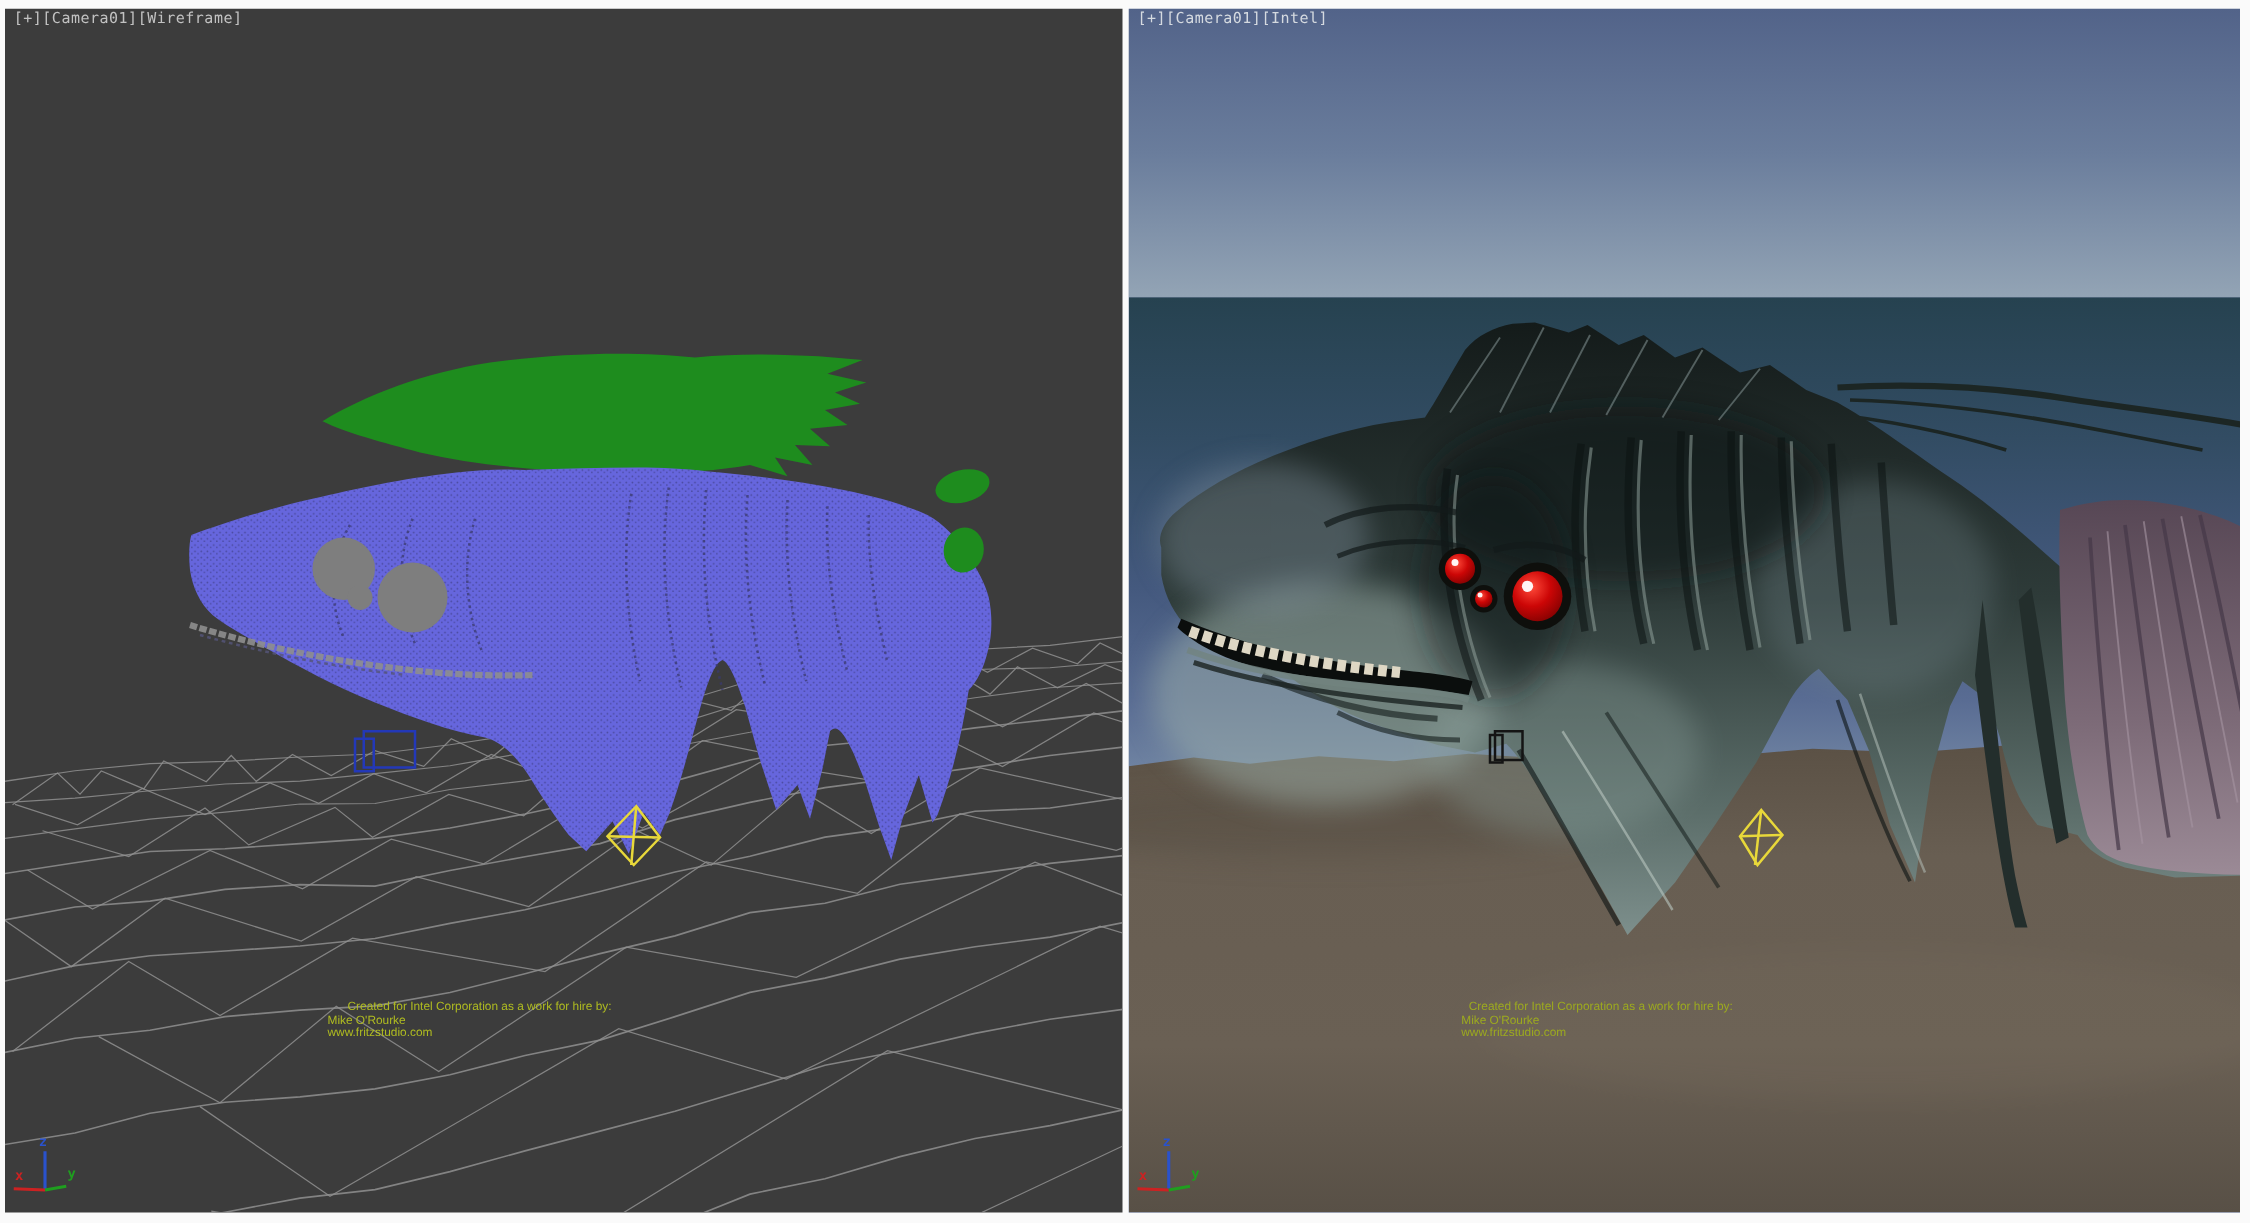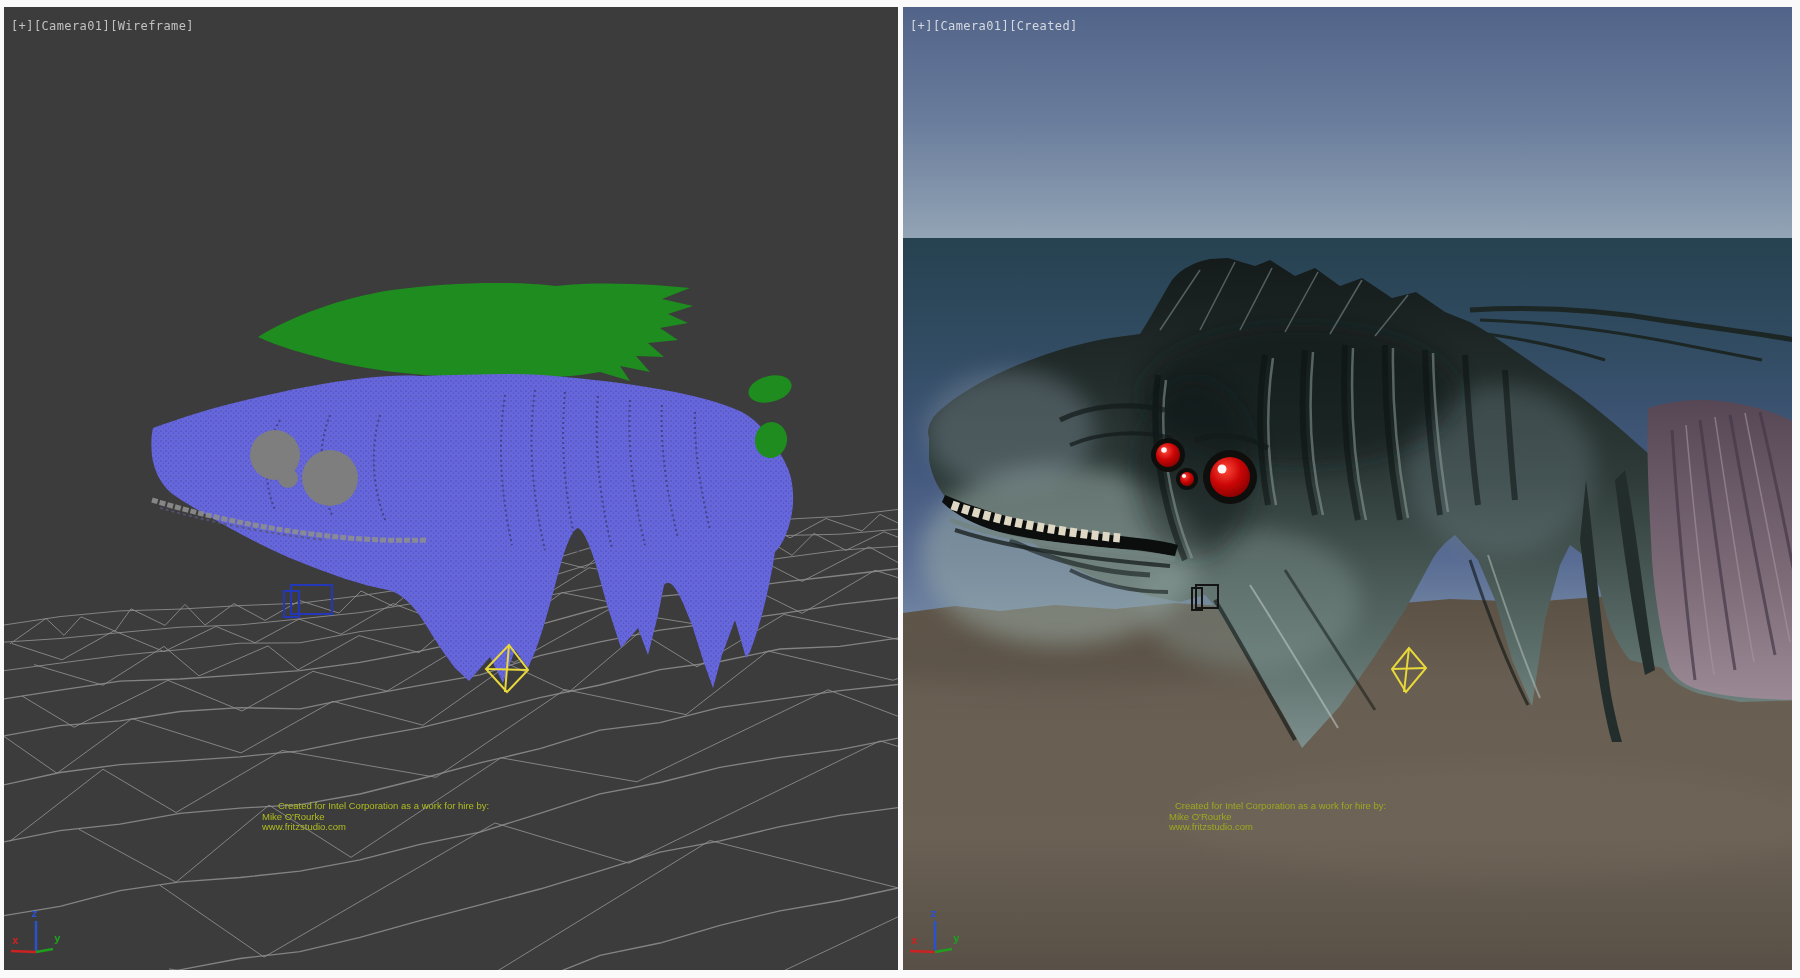--- a/index.html
+++ b/index.html
@@ -2,21 +2,21 @@
 <html><head>
 <meta charset="utf-8">
 <style>
   html,body{margin:0;padding:0;background:#FAFAFA;}
   body{width:1800px;height:978px;position:relative;font-family:"Liberation Sans",sans-serif;overflow:hidden;}
   .page{position:absolute;inset:0;}
   .viewport{position:absolute;top:7px;height:963px;overflow:hidden;}
   .vp-left{left:4px;width:894px;background:#3C3C3C;}
   .vp-right{left:903px;width:889px;background:#526389;}
   svg.scene{position:absolute;left:0;top:0;width:100%;height:100%;display:block;}
-  .vp-label{position:absolute;top:12px;left:7px;font:12px "DejaVu Sans Mono",monospace;letter-spacing:.4px;cursor:pointer;white-space:nowrap;}
+  .vp-label{position:absolute;top:0;left:7px;font:12px "DejaVu Sans Mono",monospace;letter-spacing:.4px;cursor:pointer;white-space:nowrap;}
   .vp-left .vp-label{color:#C2C2C2;}
   .vp-right .vp-label{color:#D5DAE0;}
   .watermark{position:absolute;font-weight:normal;font-size:9.5px;line-height:10.5px;font-family:"Liberation Sans",sans-serif;letter-spacing:0;opacity:.95;white-space:nowrap;}
   .vp-left .watermark{left:258px;top:794px;color:#B5C21F;}
   .vp-right .watermark{left:266px;top:794px;color:#9FAE1C;}
   .vp-left .wm1{padding-left:16px;}
   .vp-right .wm1{padding-left:6px;}
   .tripod{position:absolute;left:2px;bottom:6px;width:70px;height:58px;}
   .tripod text{font-family:"DejaVu Sans Mono",monospace;font-weight:bold;font-size:11px;}
 </style>
@@ -292,21 +292,21 @@
       </g>
 
       <g stroke="#E8D83A" stroke-width="2" fill="none">
         <polygon points="1409,648 1392,669 1406,692 1426,668"></polygon>
         <line x1="1392" y1="669" x2="1426" y2="668"></line>
         <line x1="1409" y1="648" x2="1404" y2="692"></line>
       </g>
     </svg>
 
     <div class="vp-label">
-      <span>[+]</span><span>[Camera01]</span><span>[Created]</span>
+      <span>[+]</span><span>[Camera01]</span><span>[Intel]</span>
     </div>
 
     <div class="watermark">
       <div class="wm1">Created for Intel Corporation as a work for hire by:</div>
       <div>Mike O'Rourke</div>
       <div>www.fritzstudio.com</div>
     </div>
 
     <svg class="tripod" viewBox="0 0 70 58">
       <line x1="30" y1="46" x2="30" y2="15" stroke="#2A52CC" stroke-width="2.5"></line>

